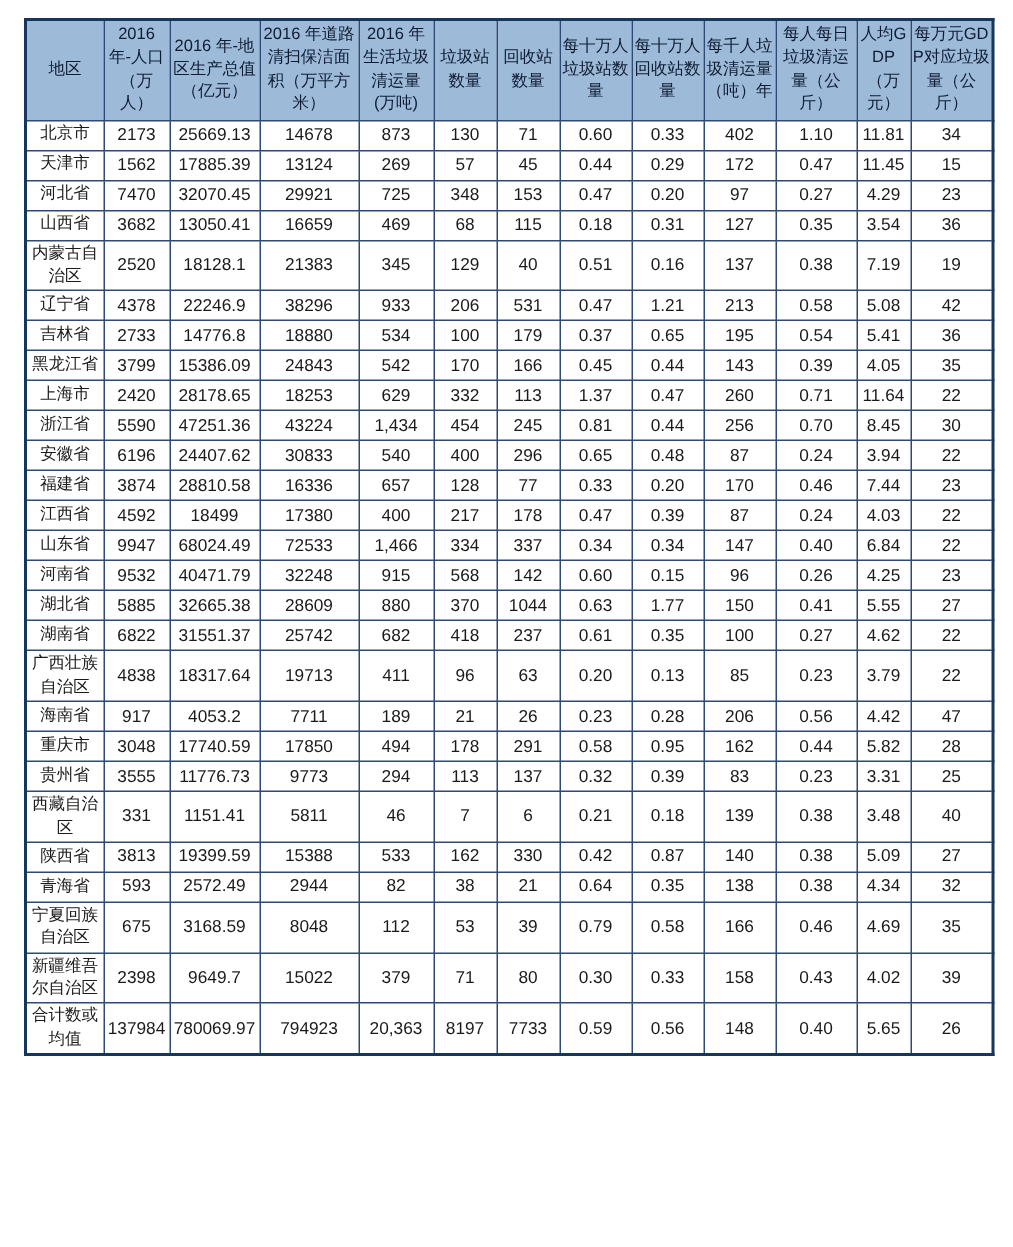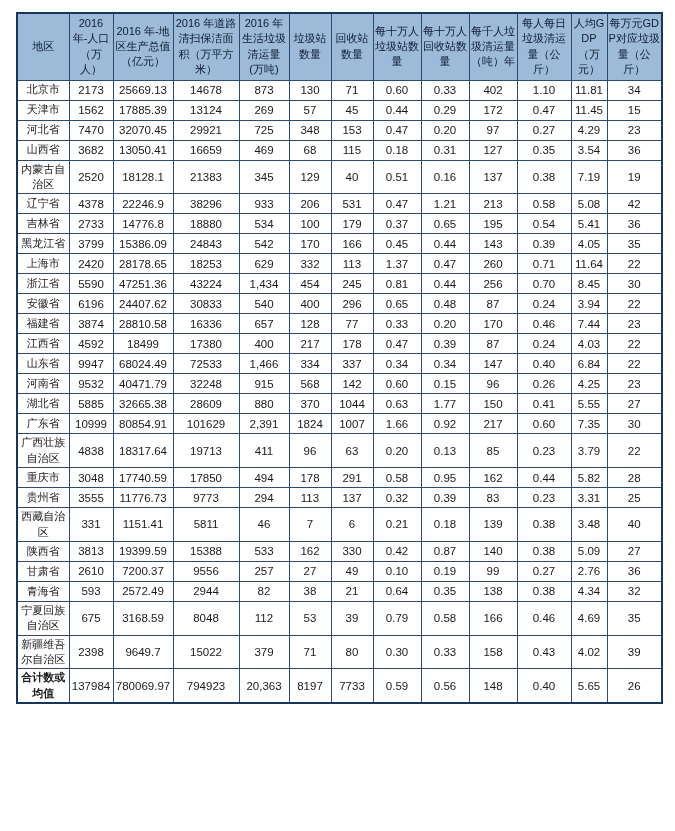--- a/index.html
+++ b/index.html
@@ -41,21 +41,21 @@
     background: #ffffff;
     font-weight: normal;
   }
   table.stats tbody td {
     font-size: 11.5px;
   }
   table.stats tbody tr {
     height: 20px;
   }
   table.stats tr.total-row th {
-    font-weight: bold;
+    font-weight: normal;
   }
 </style>
 </head>
 <body>
 
 <div class="table-wrap">
   <table class="stats">
     <colgroup>
       <col style="width:52px">
         <col style="width:44px">
@@ -323,50 +323,65 @@
           <td>370</td>
           <td>1044</td>
           <td>0.63</td>
           <td>1.77</td>
           <td>150</td>
           <td>0.41</td>
           <td>5.55</td>
           <td>27</td>
         </tr>
         <tr>
-    <th>广东省</th>
-  <td>10999</td>
-          <td>80854.91</td>
-          <td>101629</td>
-          <td>2,391</td>
-          <td>1824</td>
-          <td>1007</td>
-          <td>1.66</td>
-          <td>0.92</td>
-          <td>217</td>
-          <td>0.60</td>
-          <td>7.35</td>
-          <td>30</td>
+    <th>湖南省</th>
+  <td>6822</td>
+          <td>31551.37</td>
+          <td>25742</td>
+          <td>682</td>
+          <td>418</td>
+          <td>237</td>
+          <td>0.61</td>
+          <td>0.35</td>
+          <td>100</td>
+          <td>0.27</td>
+          <td>4.62</td>
+          <td>22</td>
         </tr>
         <tr>
     <th>广西壮族自治区</th>
   <td>4838</td>
           <td>18317.64</td>
           <td>19713</td>
           <td>411</td>
           <td>96</td>
           <td>63</td>
           <td>0.20</td>
           <td>0.13</td>
           <td>85</td>
           <td>0.23</td>
           <td>3.79</td>
           <td>22</td>
         </tr>
         <tr>
+    <th>海南省</th>
+  <td>917</td>
+          <td>4053.2</td>
+          <td>7711</td>
+          <td>189</td>
+          <td>21</td>
+          <td>26</td>
+          <td>0.23</td>
+          <td>0.28</td>
+          <td>206</td>
+          <td>0.56</td>
+          <td>4.42</td>
+          <td>47</td>
+        </tr>
+        <tr>
     <th>重庆市</th>
   <td>3048</td>
           <td>17740.59</td>
           <td>17850</td>
           <td>494</td>
           <td>178</td>
           <td>291</td>
           <td>0.58</td>
           <td>0.95</td>
           <td>162</td>
@@ -411,35 +426,20 @@
           <td>15388</td>
           <td>533</td>
           <td>162</td>
           <td>330</td>
           <td>0.42</td>
           <td>0.87</td>
           <td>140</td>
           <td>0.38</td>
           <td>5.09</td>
           <td>27</td>
-        </tr>
-        <tr>
-    <th>甘肃省</th>
-  <td>2610</td>
-          <td>7200.37</td>
-          <td>9556</td>
-          <td>257</td>
-          <td>27</td>
-          <td>49</td>
-          <td>0.10</td>
-          <td>0.19</td>
-          <td>99</td>
-          <td>0.27</td>
-          <td>2.76</td>
-          <td>36</td>
         </tr>
         <tr>
     <th>青海省</th>
   <td>593</td>
           <td>2572.49</td>
           <td>2944</td>
           <td>82</td>
           <td>38</td>
           <td>21</td>
           <td>0.64</td>

